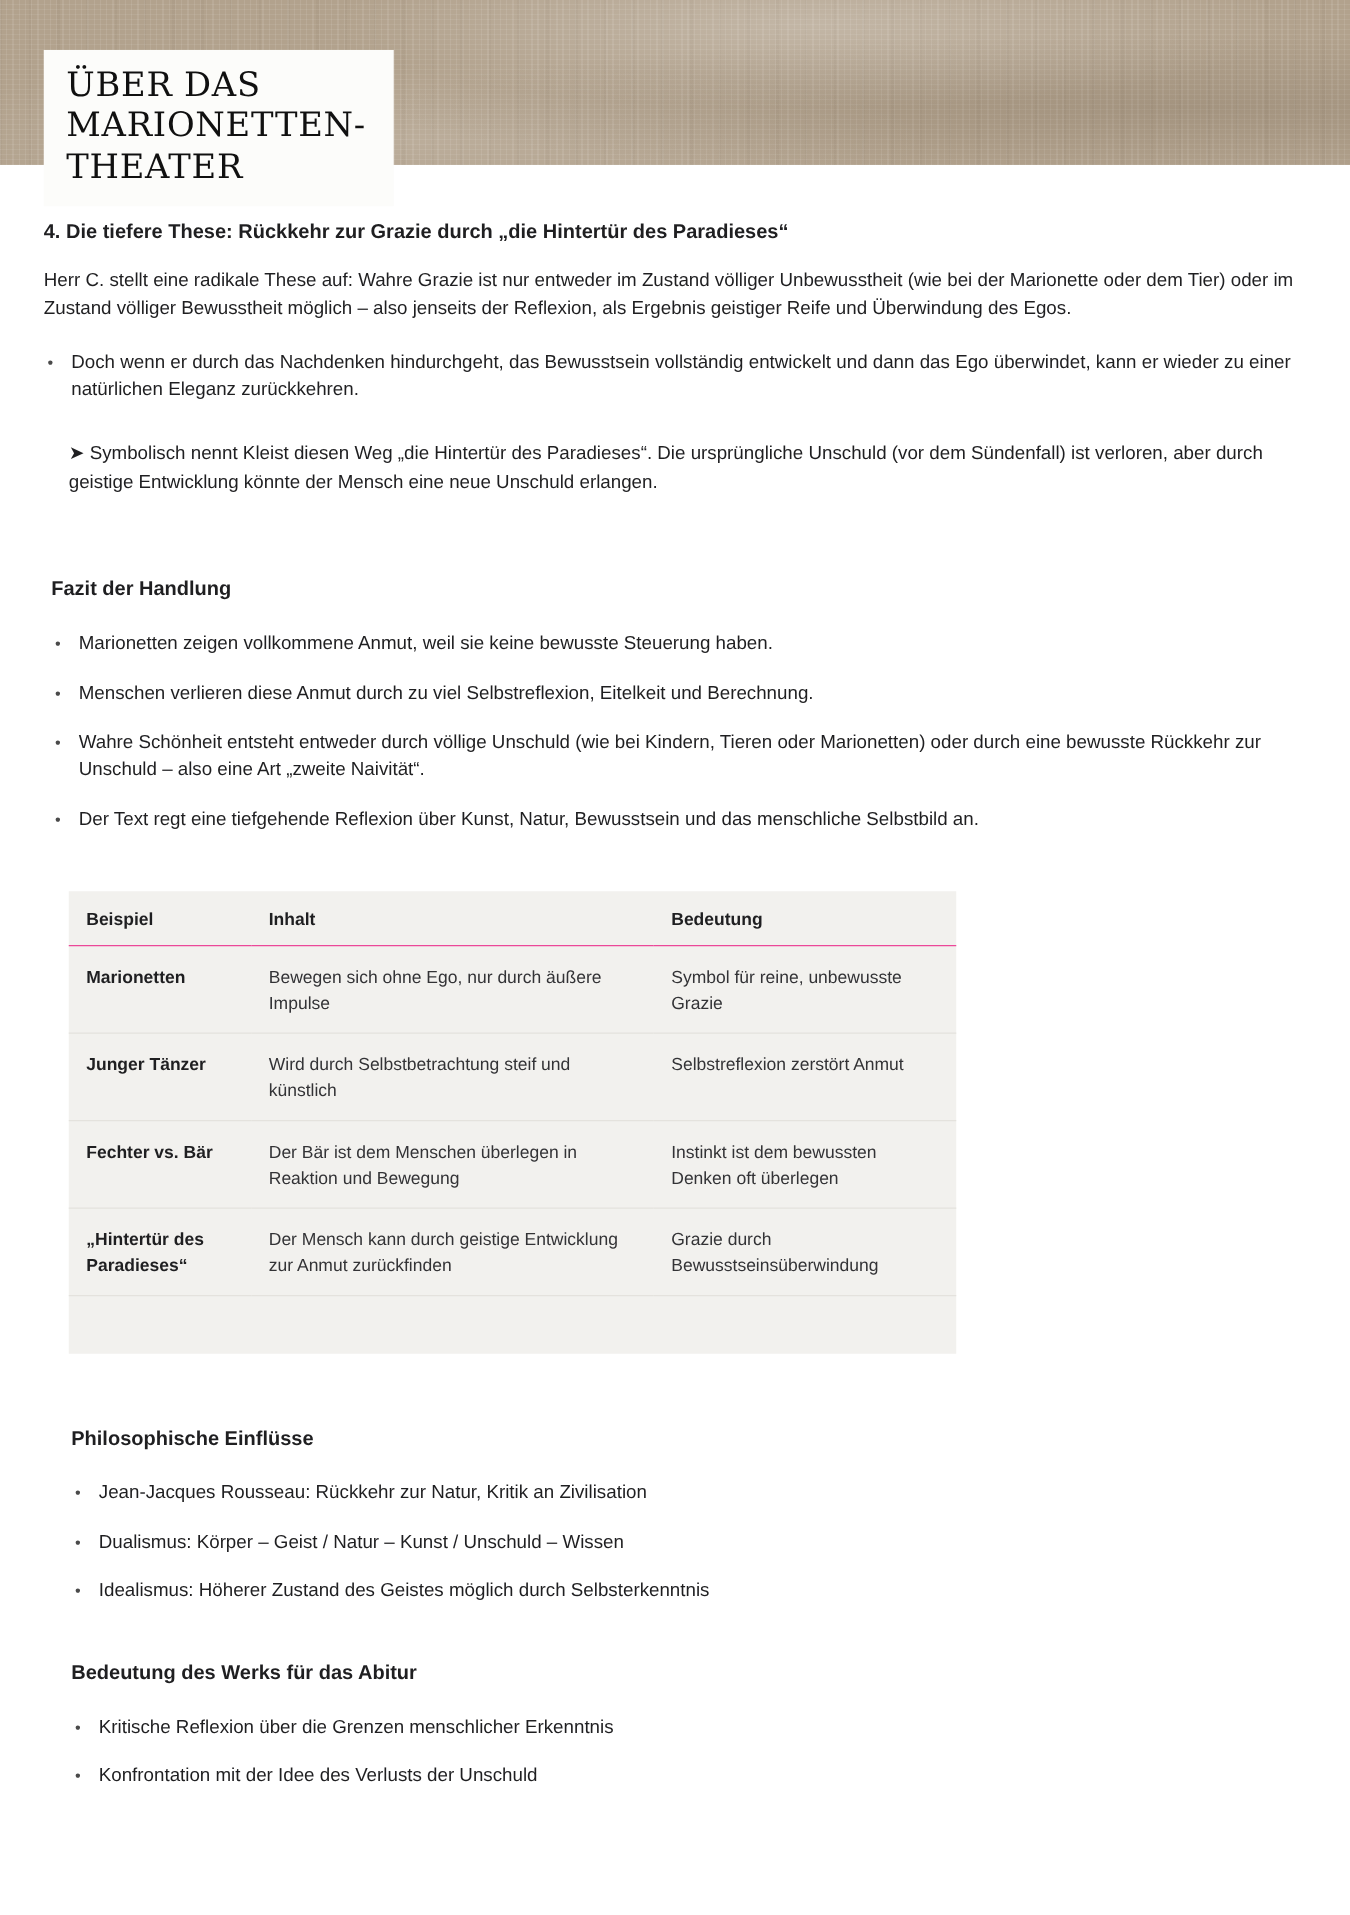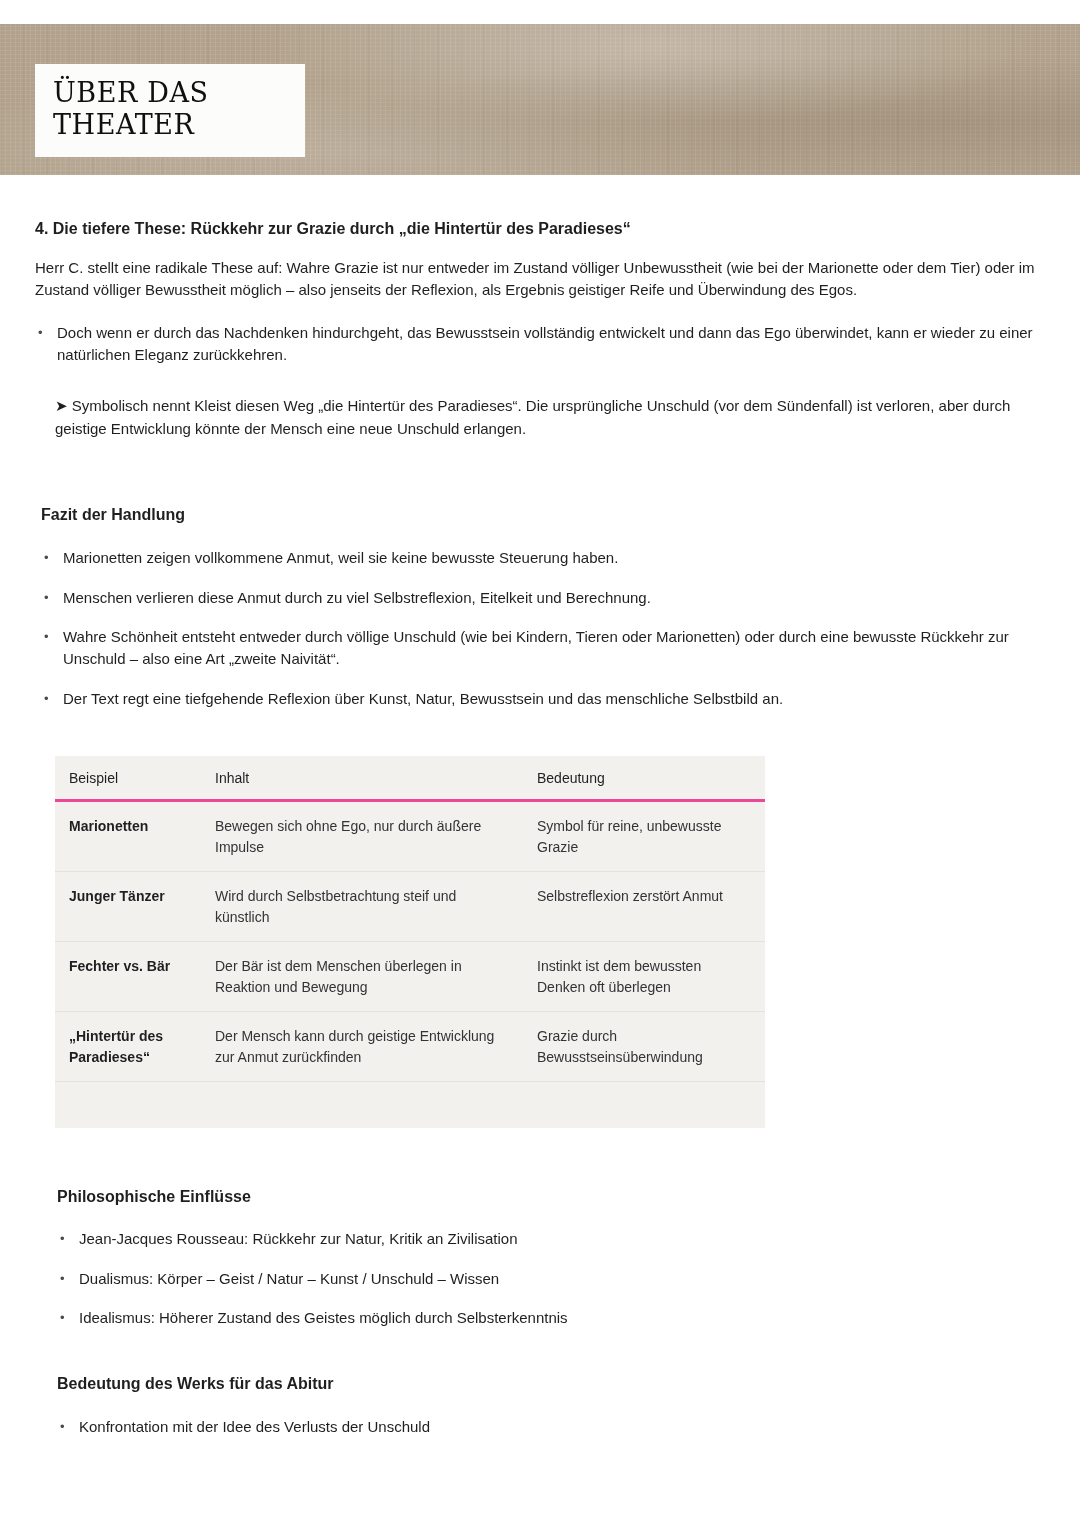--- a/index.html
+++ b/index.html
@@ -9,30 +9,29 @@
     width:1080px;
     height:1532px;
     background:#ffffff;
     overflow:hidden;
   }
 
   
   .banner {
     position:relative;
     width:100%;
-    height:151px;
+    height:132px;
     background-color:#b2a28d;
     background-image:
       radial-gradient(ellipse at 60% 15%, rgba(255,255,255,0.22), transparent 42%),
       radial-gradient(ellipse at 88% 65%, rgba(98,82,64,0.18), transparent 48%),
       radial-gradient(ellipse at 30% 85%, rgba(255,255,255,0.12), transparent 40%),
       repeating-linear-gradient(90deg, rgba(255,255,255,0.09) 0px, rgba(255,255,255,0.09) 1px, transparent 1px, transparent 5px),
       repeating-linear-gradient(0deg, rgba(255,255,255,0.07) 0px, rgba(255,255,255,0.07) 1px, transparent 1px, transparent 4px),
       repeating-linear-gradient(90deg, rgba(90,75,60,0.05) 0px, rgba(90,75,60,0.05) 2px, transparent 2px, transparent 23px);
-    margin-top: 24px;
   }
   .title-box {
     position:absolute;
     left:35px;
     top:40px;
     background:#fcfcfa;
     padding:13px 22px 15px 18px;
     min-width:230px;
   }
   .title-line {
@@ -103,44 +102,45 @@
     padding-bottom:46px;
   }
   table.summary {
     width:100%;
     border-collapse:collapse;
     font-size:14px;
     color:#333336;
   }
   table.summary th {
     text-align:left;
-    font-weight:400;
+    font-weight:700;
     color:#1f1f21;
     padding:14px 14px 13px 14px;
-    border-bottom:3px solid #ec4899;
+    border-bottom:1px solid #ec4899;
     vertical-align:top;
   }
   table.summary td {
     padding:14px 14px 13px 14px;
     border-bottom:1px solid #e4e2dd;
     vertical-align:top;
     line-height:1.5;
   }
   td.col-beispiel, th.col-beispiel { width:118px; }
   th.col-inhalt, td.col-inhalt { width:294px; }
   td.col-beispiel { font-weight:700; color:#1f1f21; }
 </style>
 </head>
 <body>
 
 <div class="page">
 
   <header class="banner">
     <div class="title-box">
       <span class="title-line">ÜBER DAS</span>
+      <span class="title-line">MARIONETTEN-</span>
       <span class="title-line">THEATER</span>
     </div>
   </header>
 
   <main class="content">
 
     <section>
       <h2 class="section-heading">4. Die tiefere These: Rückkehr zur Grazie durch „die Hintertür des Paradieses“</h2>
       <p class="intro">Herr C. stellt eine radikale These auf: Wahre Grazie ist nur entweder im Zustand völliger Unbewusstheit (wie bei der Marionette oder dem Tier) oder im Zustand völliger Bewusstheit möglich – also jenseits der Reflexion, als Ergebnis geistiger Reife und Überwindung des Egos.</p>
       <div class="bullet-list">
@@ -215,20 +215,23 @@
         <div class="bullet">
           <span>Idealismus: Höherer Zustand des Geistes möglich durch Selbsterkenntnis</span>
         </div>
       </div>
     </section>
 
     <section class="abitur-section">
       <h3 class="sub-heading">Bedeutung des Werks für das Abitur</h3>
       <div class="bullet-list">
         <div class="bullet">
+          <span>Kritische Reflexion über die Grenzen menschlicher Erkenntnis</span>
+        </div>
+        <div class="bullet">
           <span>Konfrontation mit der Idee des Verlusts der Unschuld</span>
         </div>
 
       </div>
     </section>
 
   </main>
 </div>
 
 </body></html>

